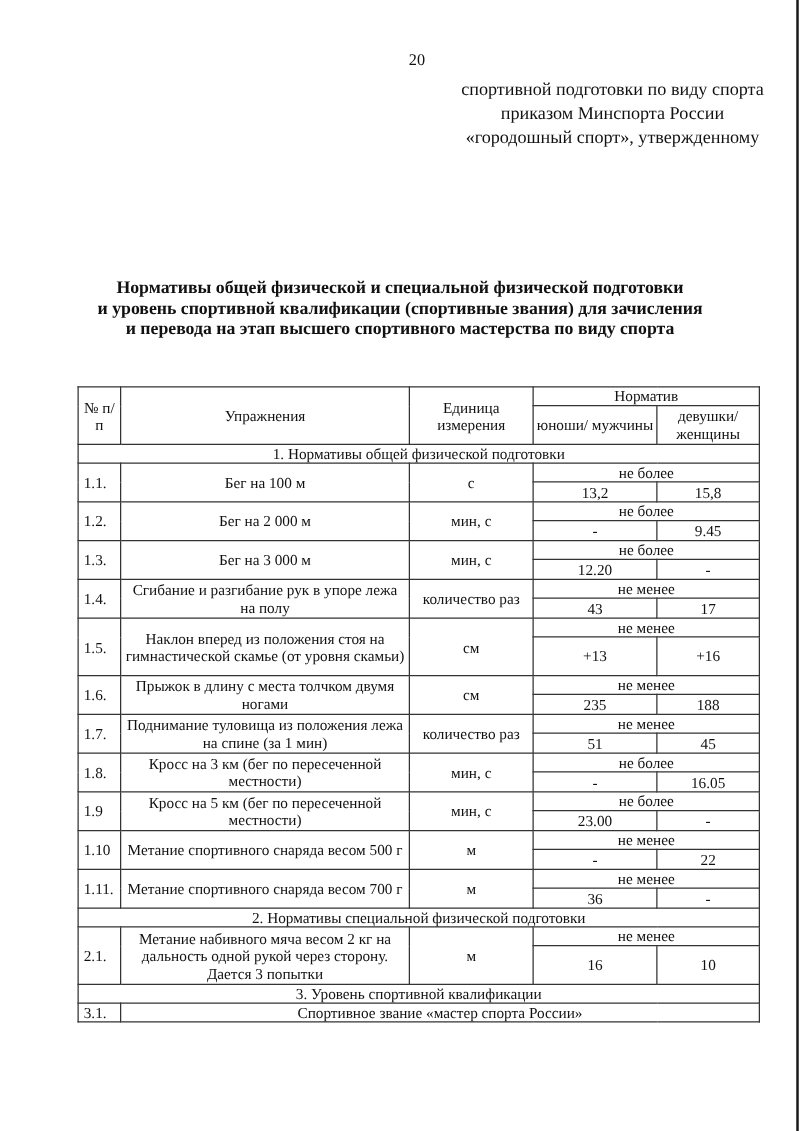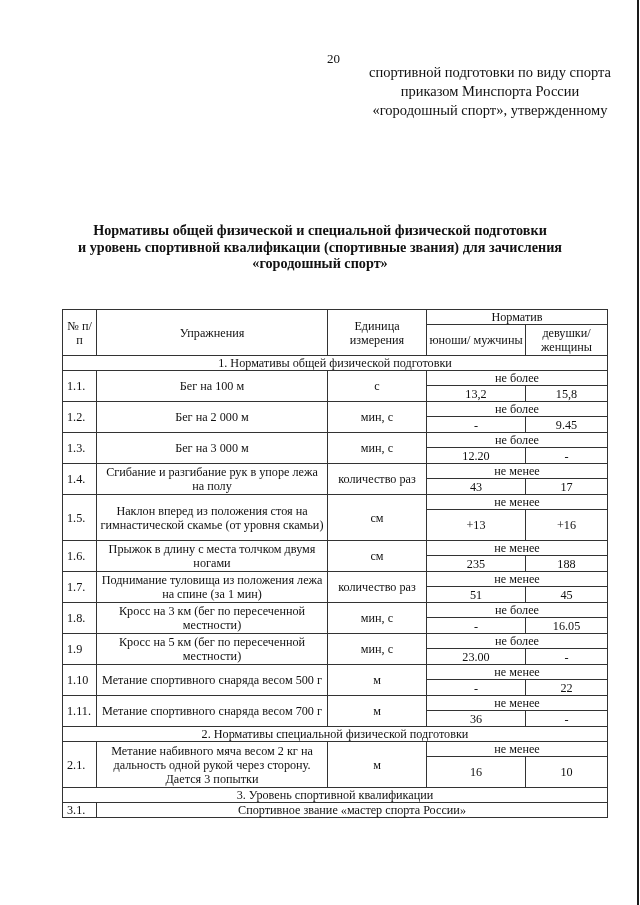--- a/index.html
+++ b/index.html
@@ -1,21 +1,21 @@
 <!DOCTYPE html>
 <html><head>
 <meta charset="utf-8">
 <style>
   html, body { margin: 0; padding: 0; }
   body {
     width: 640px; height: 905px; background: #ffffff; position: relative; overflow: hidden;
     font-family: "Liberation Serif", "DejaVu Serif", serif; color: #111;
   }
   .right-edge { position: absolute; left: 637px; top: 0; width: 2px; height: 905px; background: #1a1a1a; }
-  .page-num { position: absolute; left: 327px; top: 51px; font-size: 13px; }
+  .page-num { position: absolute; left: 327px; top: 40px; font-size: 13px; }
   .appendix { position: absolute; left: 340px; top: 63px; width: 300px; text-align: center; font-size: 14.5px; line-height: 19px; }
   .appendix .line { display: block; white-space: nowrap; }
   .sig { font-family: "DejaVu Serif", serif; font-style: italic; text-decoration: underline; letter-spacing: 1px; }
   .title { position: absolute; left: 60px; top: 222px; width: 520px; text-align: center; font-weight: bold; font-size: 14.2px; line-height: 16.5px; }
   .title .line { display: block; white-space: nowrap; }
 
   table.norms {
     position: absolute; left: 62px; top: 309px; width: 545px;
     border-collapse: collapse; table-layout: fixed;
     font-size: 12.2px; line-height: 14px;
@@ -48,21 +48,21 @@
 
 <div class="appendix">
   <span class="line">спортивной подготовки по виду спорта</span>
   <span class="line">приказом Минспорта России</span>
   <span class="line">«городошный спорт», утвержденному</span>
 </div>
 
 <div class="title">
   <span class="line">Нормативы общей физической и специальной физической подготовки</span>
   <span class="line">и уровень спортивной квалификации (спортивные звания) для зачисления</span>
-  <span class="line">«городошный спорт»</span>
+  <span class="line">и перевода на этап высшего спортивного мастерства по виду спорта</span>
 </div>
 
 <table class="norms">
   <colgroup>
     <col class="col-num">
       <col class="col-ex">
       <col class="col-unit">
       <col class="col-m">
       <col class="col-f">
   </colgroup>

